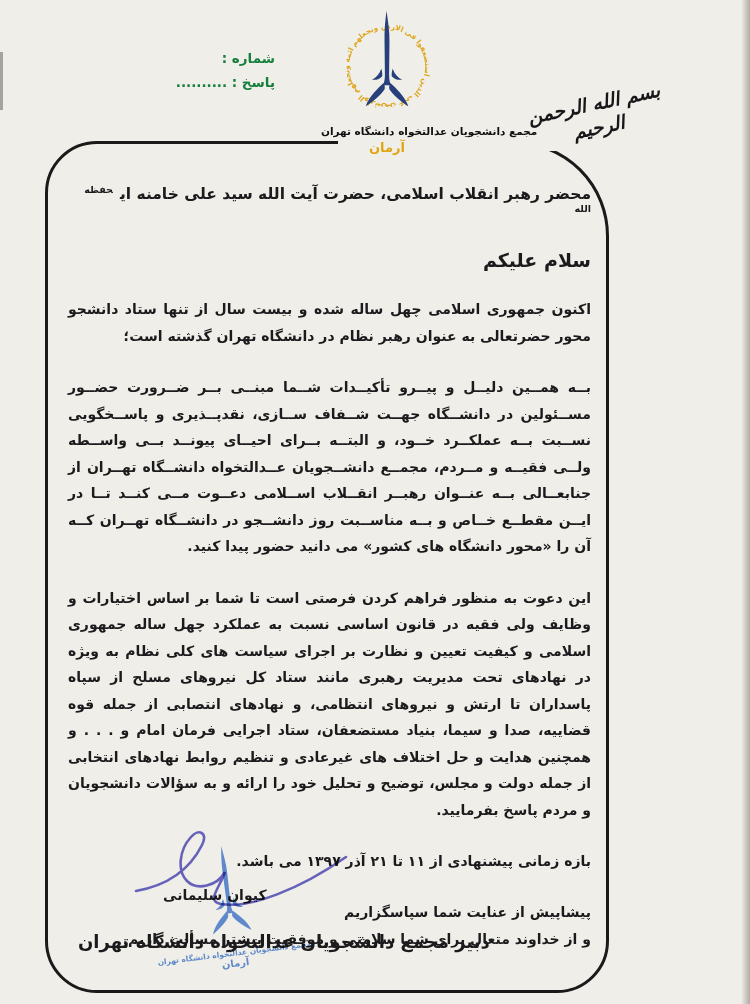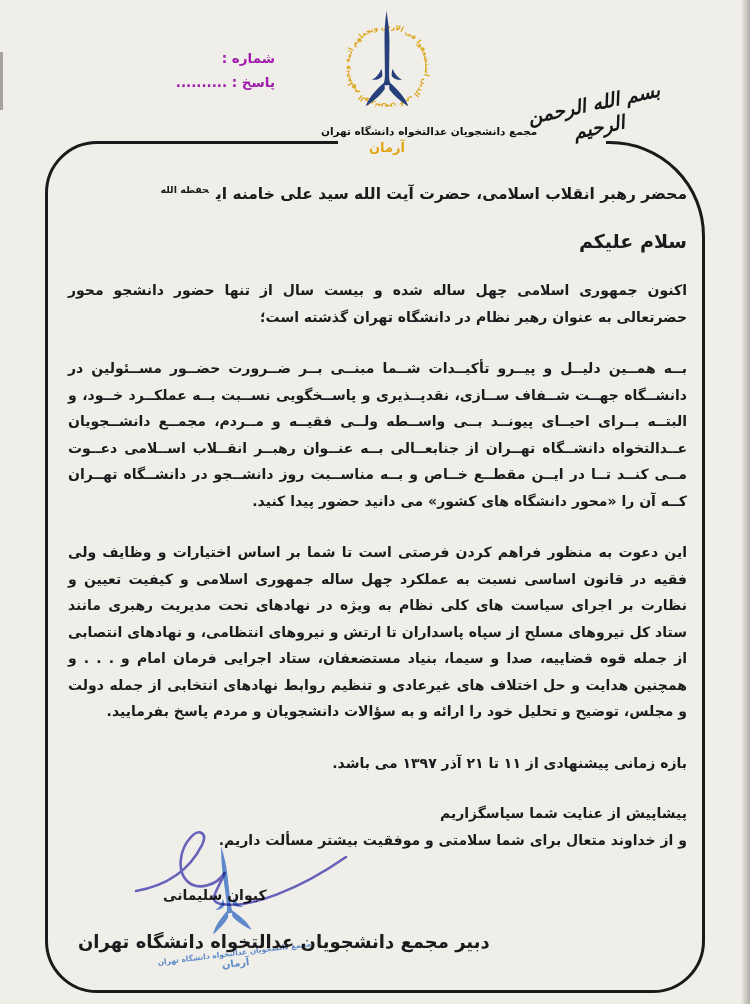--- a/index.html
+++ b/index.html
@@ -12,21 +12,21 @@
     content:"";position:absolute;top:0;right:0;width:9px;height:100%;
     background:linear-gradient(to left,rgba(70,65,55,.38),rgba(70,65,55,0));
     pointer-events:none;
   }
   .scan-mark{position:absolute;left:0;top:52px;width:3px;height:58px;background:#6a6660;opacity:.55;}
 
   
   .ref{
     position:absolute;left:55px;top:46px;width:220px;
     direction:rtl;text-align:right;
-    font-size:13.5px;font-weight:bold;color:#a21caf;line-height:24px;
+    font-size:13.5px;font-weight:bold;color:#15803d;line-height:24px;
   }
 
   
   .emblem{position:absolute;left:302px;top:8px;width:170px;text-align:center;z-index:3;}
   .emblem svg{display:block;margin:0 auto;}
   .org-caption{
     display:inline-block;background:#f0eee8;padding:0 5px;
     font-size:10.5px;font-weight:bold;white-space:nowrap;direction:rtl;
     transform:translateX(14px);color:#101010;
   }
@@ -38,21 +38,21 @@
   #gap-bismillah{left:506px;width:100px;}
 
   .bismillah{
     position:absolute;left:514px;top:92px;width:165px;z-index:3;
     transform:rotate(-12deg);font-size:19px;font-weight:bold;font-style:italic;
     direction:rtl;text-align:center;line-height:1.25;color:#17171a;
   }
 
   
   .letter-box{
-    position:absolute;left:45px;top:141px;width:660px;height:852px;
+    position:absolute;left:45px;top:141px;width:564px;height:852px;
     border:3px solid #1a1a1a;border-radius:52px 95px 52px 52px;
     box-sizing:border-box;padding:40px 15px 0 20px;
     direction:rtl;z-index:1;overflow:hidden;
   }
   .salutation{font-size:15.5px;font-weight:bold;}
   .salutation sup{font-size:9.5px;font-weight:bold;margin:0 7px;}
   .greeting{margin-top:27px;font-size:19px;font-weight:bold;}
   .paras p{margin:25px 0 0;font-size:14px;font-weight:bold;line-height:26.5px;text-align:justify;}
   .closing{margin-top:24px;font-size:14px;font-weight:bold;line-height:27px;}
 
@@ -119,21 +119,21 @@
   <div class="letter-box">
 
     <div class="salutation">
       <span>محضر رهبر انقلاب اسلامی، حضرت آیت الله سید علی خامنه ای</span><sup>حفظه الله</sup>
     </div>
 
     <div class="greeting">سلام علیکم</div>
 
     <div class="paras">
 
-    <p>اکنون جمهوری اسلامی چهل ساله شده و بیست سال از تنها حضور دانشجو محور حضرتعالی به عنوان رهبر نظام در دانشگاه تهران گذشته است؛</p>
+    <p>اکنون جمهوری اسلامی چهل ساله شده و بیست سال از تنها ستاد دانشجو محور حضرتعالی به عنوان رهبر نظام در دانشگاه تهران گذشته است؛</p>
         <p>بــه همــین دلیــل و پیــرو تأکیــدات شــما مبنــی بــر ضــرورت حضــور مســئولین در دانشــگاه جهــت شــفاف ســازی، نقدپــذیری و پاســخگویی نســبت بــه عملکــرد خــود، و البتــه بــرای احیــای پیونــد بــی واســطه ولــی فقیــه و مــردم، مجمــع دانشــجویان عــدالتخواه دانشــگاه تهــران از جنابعــالی بــه عنــوان رهبــر انقــلاب اســلامی دعــوت مــی کنــد تــا در ایــن مقطــع خــاص و بــه مناســبت روز دانشــجو در دانشــگاه تهــران کــه آن را «محور دانشگاه های کشور» می دانید حضور پیدا کنید.</p>
         <p>این دعوت به منظور فراهم کردن فرصتی است تا شما بر اساس اختیارات و وظایف ولی فقیه در قانون اساسی نسبت به عملکرد چهل ساله جمهوری اسلامی و کیفیت تعیین و نظارت بر اجرای سیاست های کلی نظام به ویژه در نهادهای تحت مدیریت رهبری مانند ستاد کل نیروهای مسلح از سپاه پاسداران تا ارتش و نیروهای انتظامی، و نهادهای انتصابی از جمله قوه قضاییه، صدا و سیما، بنیاد مستضعفان، ستاد اجرایی فرمان امام و . . . و همچنین هدایت و حل اختلاف های غیرعادی و تنظیم روابط نهادهای انتخابی از جمله دولت و مجلس، توضیح و تحلیل خود را ارائه و به سؤالات دانشجویان و مردم پاسخ بفرمایید.</p>
         <p>بازه زمانی پیشنهادی از ۱۱ تا ۲۱ آذر ۱۳۹۷ می باشد.</p>
       </div>
 
     <div class="closing">
 
     <div>پیشاپیش از عنایت شما سپاسگزاریم</div>
         <div>و از خداوند متعال برای شما سلامتی و موفقیت بیشتر مسألت داریم.</div>
       </div>

